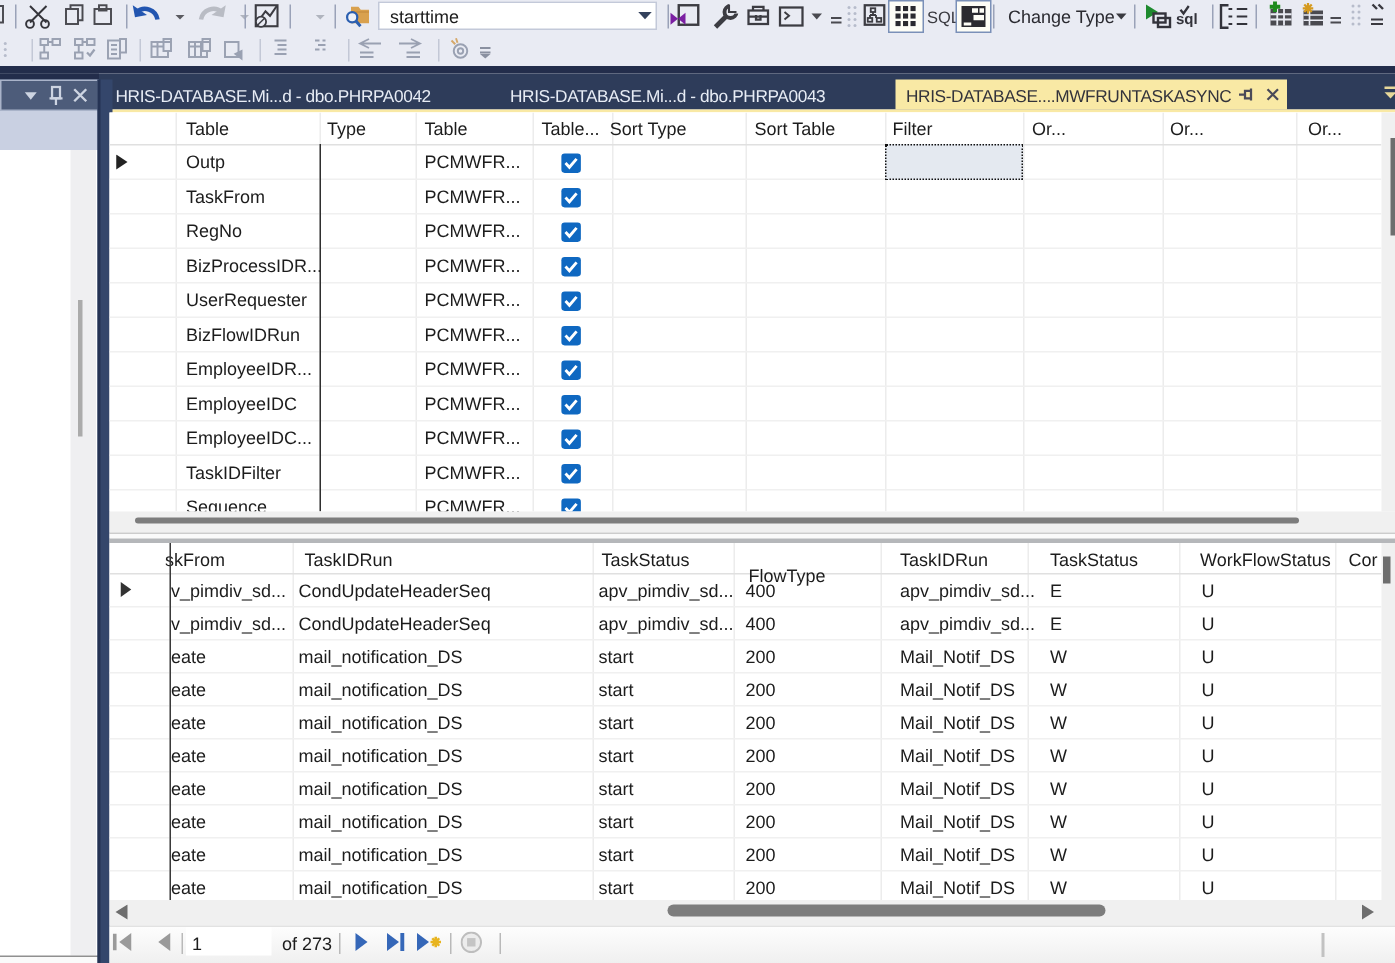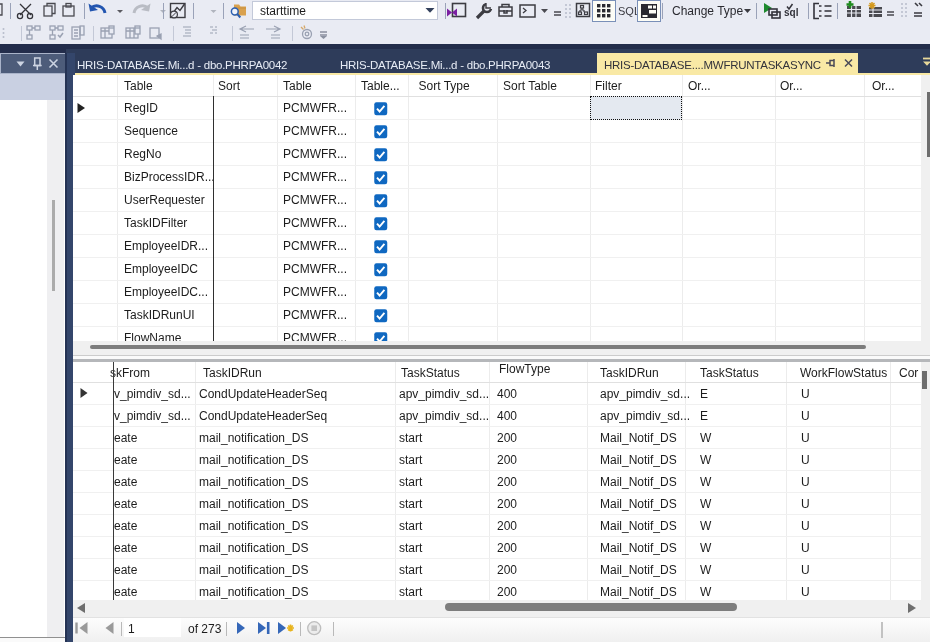--- a/index.html
+++ b/index.html
@@ -276,46 +276,46 @@
 <div class="vl" style="left:204.5px;top:0;height:265.5px"></div>
 <div class="vl" style="left:282.5px;top:0;height:265.5px"></div>
 <div class="vl" style="left:335.5px;top:0;height:265.5px"></div>
 <div class="vl" style="left:424.5px;top:0;height:265.5px"></div>
 <div class="vl" style="left:517.0px;top:0;height:265.5px"></div>
 <div class="vl" style="left:609.5px;top:0;height:265.5px"></div>
 <div class="vl" style="left:702.0px;top:0;height:265.5px"></div>
 <div class="vl" style="left:791.0px;top:0;height:265.5px"></div>
 <div class="hl" style="left:0;top:20.5px;width:848.5px;background:#e0e0e0"></div>
 <div class="t" style="left:51.5px;top:4px">Table</div>
-<div class="t" style="left:145.5px;top:4px">Sort</div>
+<div class="t" style="left:145.5px;top:4px">Type</div>
 <div class="t" style="left:210.5px;top:4px">Table</div>
 <div class="t" style="left:288.5px;top:4px">Table...</div>
-<div class="t" style="left:346px;top:4px">Sort Type</div>
+<div class="t" style="left:334px;top:4px">Sort Type</div>
 <div class="t" style="left:430.5px;top:4px">Sort Table</div>
 <div class="t" style="left:522.5px;top:4px">Filter</div>
 <div class="t" style="left:615.5px;top:4px">Or...</div>
 <div class="t" style="left:707.5px;top:4px">Or...</div>
 <div class="t" style="left:799.5px;top:4px">Or...</div>
 <div class="hl" style="left:0;top:44px;width:848.5px"></div>
 <div class="hl" style="left:0;top:67px;width:848.5px"></div>
 <div class="hl" style="left:0;top:90px;width:848.5px"></div>
 <div class="hl" style="left:0;top:113px;width:848.5px"></div>
 <div class="hl" style="left:0;top:136px;width:848.5px"></div>
 <div class="hl" style="left:0;top:159px;width:848.5px"></div>
 <div class="hl" style="left:0;top:182px;width:848.5px"></div>
 <div class="hl" style="left:0;top:205px;width:848.5px"></div>
 <div class="hl" style="left:0;top:228px;width:848.5px"></div>
 <div class="hl" style="left:0;top:251px;width:848.5px"></div>
-<div class="t" style="left:51.5px;top:26px">RegID</div>
+<div class="t" style="left:51.5px;top:26px">Outp</div>
 <div class="t" style="left:210.5px;top:26px">PCMWFR...</div>
 <svg class="a" style="left:301.5px;top:27px" width="14" height="14">
       <rect x="0.25" y="0.25" width="13" height="13" rx="2.2" fill="#0f68c1"></rect>
       <path d="M3 6.7 l2.6 2.8 4.8-5.6" stroke="#fff" stroke-width="1.9" fill="none"></path>
     </svg>
-<div class="t" style="left:51.5px;top:49px">Sequence</div>
+<div class="t" style="left:51.5px;top:49px">TaskFrom</div>
 <div class="t" style="left:210.5px;top:49px">PCMWFR...</div>
 <svg class="a" style="left:301.5px;top:50px" width="14" height="14">
       <rect x="0.25" y="0.25" width="13" height="13" rx="2.2" fill="#0f68c1"></rect>
       <path d="M3 6.7 l2.6 2.8 4.8-5.6" stroke="#fff" stroke-width="1.9" fill="none"></path>
     </svg>
 <div class="t" style="left:51.5px;top:72px">RegNo</div>
 <div class="t" style="left:210.5px;top:72px">PCMWFR...</div>
 <svg class="a" style="left:301.5px;top:73px" width="14" height="14">
       <rect x="0.25" y="0.25" width="13" height="13" rx="2.2" fill="#0f68c1"></rect>
       <path d="M3 6.7 l2.6 2.8 4.8-5.6" stroke="#fff" stroke-width="1.9" fill="none"></path>
@@ -325,21 +325,21 @@
 <svg class="a" style="left:301.5px;top:96px" width="14" height="14">
       <rect x="0.25" y="0.25" width="13" height="13" rx="2.2" fill="#0f68c1"></rect>
       <path d="M3 6.7 l2.6 2.8 4.8-5.6" stroke="#fff" stroke-width="1.9" fill="none"></path>
     </svg>
 <div class="t" style="left:51.5px;top:118px">UserRequester</div>
 <div class="t" style="left:210.5px;top:118px">PCMWFR...</div>
 <svg class="a" style="left:301.5px;top:119px" width="14" height="14">
       <rect x="0.25" y="0.25" width="13" height="13" rx="2.2" fill="#0f68c1"></rect>
       <path d="M3 6.7 l2.6 2.8 4.8-5.6" stroke="#fff" stroke-width="1.9" fill="none"></path>
     </svg>
-<div class="t" style="left:51.5px;top:141px">TaskIDFilter</div>
+<div class="t" style="left:51.5px;top:141px">BizFlowIDRun</div>
 <div class="t" style="left:210.5px;top:141px">PCMWFR...</div>
 <svg class="a" style="left:301.5px;top:142px" width="14" height="14">
       <rect x="0.25" y="0.25" width="13" height="13" rx="2.2" fill="#0f68c1"></rect>
       <path d="M3 6.7 l2.6 2.8 4.8-5.6" stroke="#fff" stroke-width="1.9" fill="none"></path>
     </svg>
 <div class="t" style="left:51.5px;top:164px">EmployeeIDR...</div>
 <div class="t" style="left:210.5px;top:164px">PCMWFR...</div>
 <svg class="a" style="left:301.5px;top:165px" width="14" height="14">
       <rect x="0.25" y="0.25" width="13" height="13" rx="2.2" fill="#0f68c1"></rect>
       <path d="M3 6.7 l2.6 2.8 4.8-5.6" stroke="#fff" stroke-width="1.9" fill="none"></path>
@@ -349,27 +349,27 @@
 <svg class="a" style="left:301.5px;top:188px" width="14" height="14">
       <rect x="0.25" y="0.25" width="13" height="13" rx="2.2" fill="#0f68c1"></rect>
       <path d="M3 6.7 l2.6 2.8 4.8-5.6" stroke="#fff" stroke-width="1.9" fill="none"></path>
     </svg>
 <div class="t" style="left:51.5px;top:210px">EmployeeIDC...</div>
 <div class="t" style="left:210.5px;top:210px">PCMWFR...</div>
 <svg class="a" style="left:301.5px;top:211px" width="14" height="14">
       <rect x="0.25" y="0.25" width="13" height="13" rx="2.2" fill="#0f68c1"></rect>
       <path d="M3 6.7 l2.6 2.8 4.8-5.6" stroke="#fff" stroke-width="1.9" fill="none"></path>
     </svg>
-<div class="t" style="left:51.5px;top:233px">TaskIDRunUI</div>
+<div class="t" style="left:51.5px;top:233px">TaskIDFilter</div>
 <div class="t" style="left:210.5px;top:233px">PCMWFR...</div>
 <svg class="a" style="left:301.5px;top:234px" width="14" height="14">
       <rect x="0.25" y="0.25" width="13" height="13" rx="2.2" fill="#0f68c1"></rect>
       <path d="M3 6.7 l2.6 2.8 4.8-5.6" stroke="#fff" stroke-width="1.9" fill="none"></path>
     </svg>
-<div class="t" style="left:51.5px;top:256px">FlowName</div>
+<div class="t" style="left:51.5px;top:256px">Sequence</div>
 <div class="t" style="left:210.5px;top:256px">PCMWFR...</div>
 <svg class="a" style="left:301.5px;top:257px" width="14" height="14">
       <rect x="0.25" y="0.25" width="13" height="13" rx="2.2" fill="#0f68c1"></rect>
       <path d="M3 6.7 l2.6 2.8 4.8-5.6" stroke="#fff" stroke-width="1.9" fill="none"></path>
     </svg>
 <div class="a" style="left:517.0px;top:21px;width:92.5px;height:23.5px;background:#e4e9f0;border:1px dotted #111;box-sizing:border-box"></div>
 <div class="a" style="left:140.5px;top:21px;width:1.4px;height:244.5px;background:#2f2f2f"></div>
 <svg class="a" style="left:4.0px;top:28px" width="9" height="11">
       <path d="M0.5 0 L8 5 0.5 10 z" fill="#222"></path>
     </svg>
@@ -387,21 +387,21 @@
 <div class="vl" style="left:322.5px;top:0;height:238.0px"></div>
 <div class="vl" style="left:416.5px;top:0;height:238.0px"></div>
 <div class="vl" style="left:514.5px;top:0;height:238.0px"></div>
 <div class="vl" style="left:612.5px;top:0;height:238.0px"></div>
 <div class="vl" style="left:713.0px;top:0;height:238.0px"></div>
 <div class="vl" style="left:817.5px;top:0;height:238.0px"></div>
 <div class="hl" style="left:0;top:20.0px;width:848.0px;background:#e0e0e0"></div>
 <div class="t" style="left:37.5px;top:4.0px">skFrom</div>
 <div class="t" style="left:130.5px;top:4.0px">TaskIDRun</div>
 <div class="t" style="left:328.5px;top:4.0px">TaskStatus</div>
-<div class="t" style="left:426.5px;top:0">FlowType</div>
+<div class="t" style="left:426.5px;top:15px">FlowType</div>
 <div class="t" style="left:527.5px;top:4.0px">TaskIDRun</div>
 <div class="t" style="left:627.5px;top:4.0px">TaskStatus</div>
 <div class="t" style="left:727.5px;top:4.0px">WorkFlowStatus</div>
 <div class="t" style="left:826.5px;top:4.0px">Cor</div>
 <div class="hl" style="left:0;top:42.5px;width:848.0px"></div>
 <div class="hl" style="left:0;top:64.5px;width:848.0px"></div>
 <div class="hl" style="left:0;top:86.5px;width:848.0px"></div>
 <div class="hl" style="left:0;top:108.5px;width:848.0px"></div>
 <div class="hl" style="left:0;top:130.5px;width:848.0px"></div>
 <div class="hl" style="left:0;top:152.5px;width:848.0px"></div>

